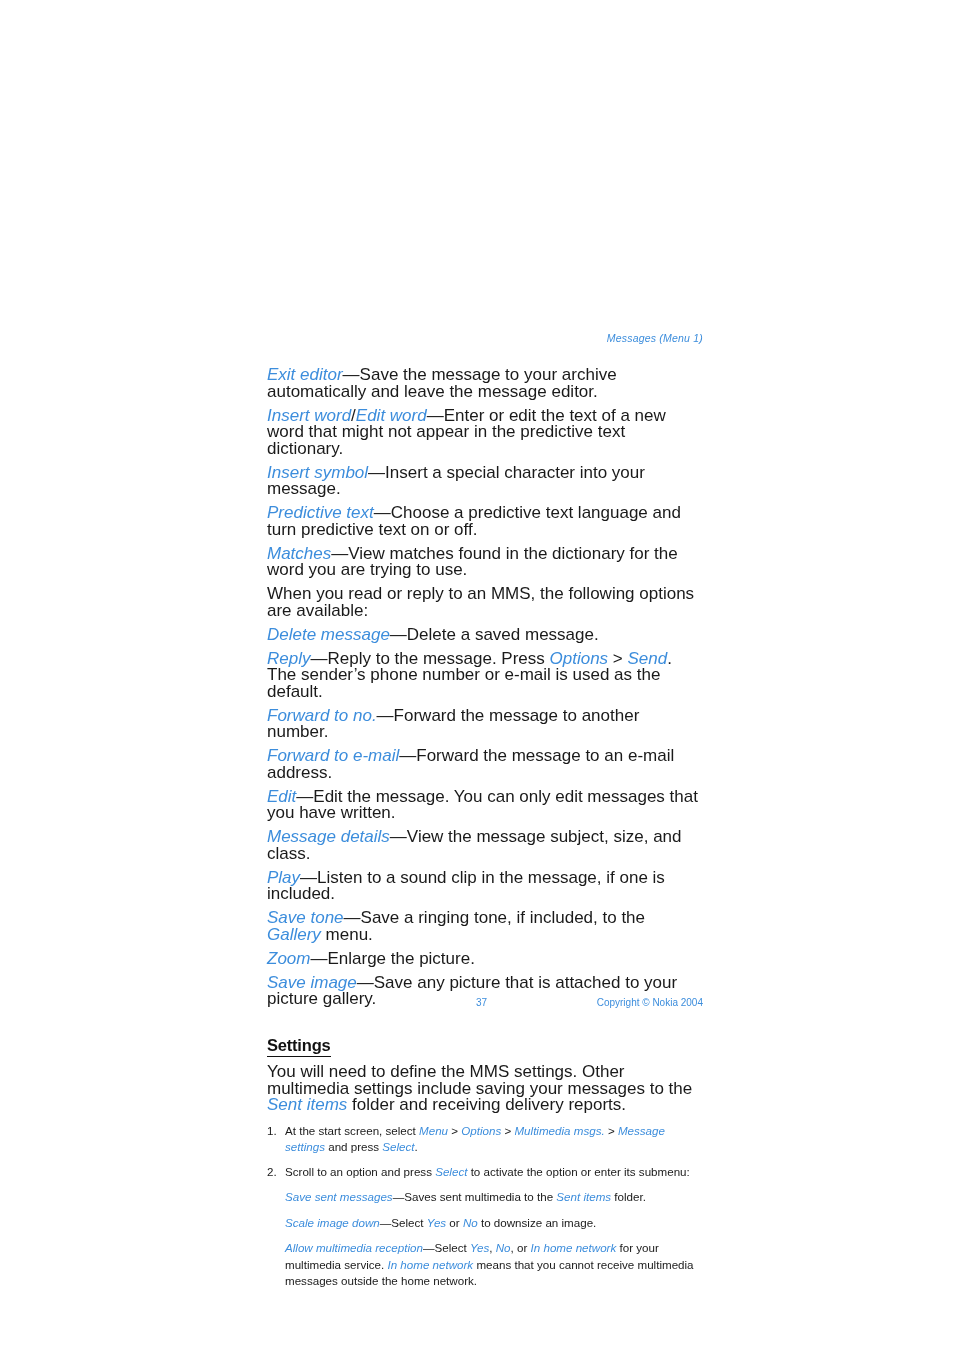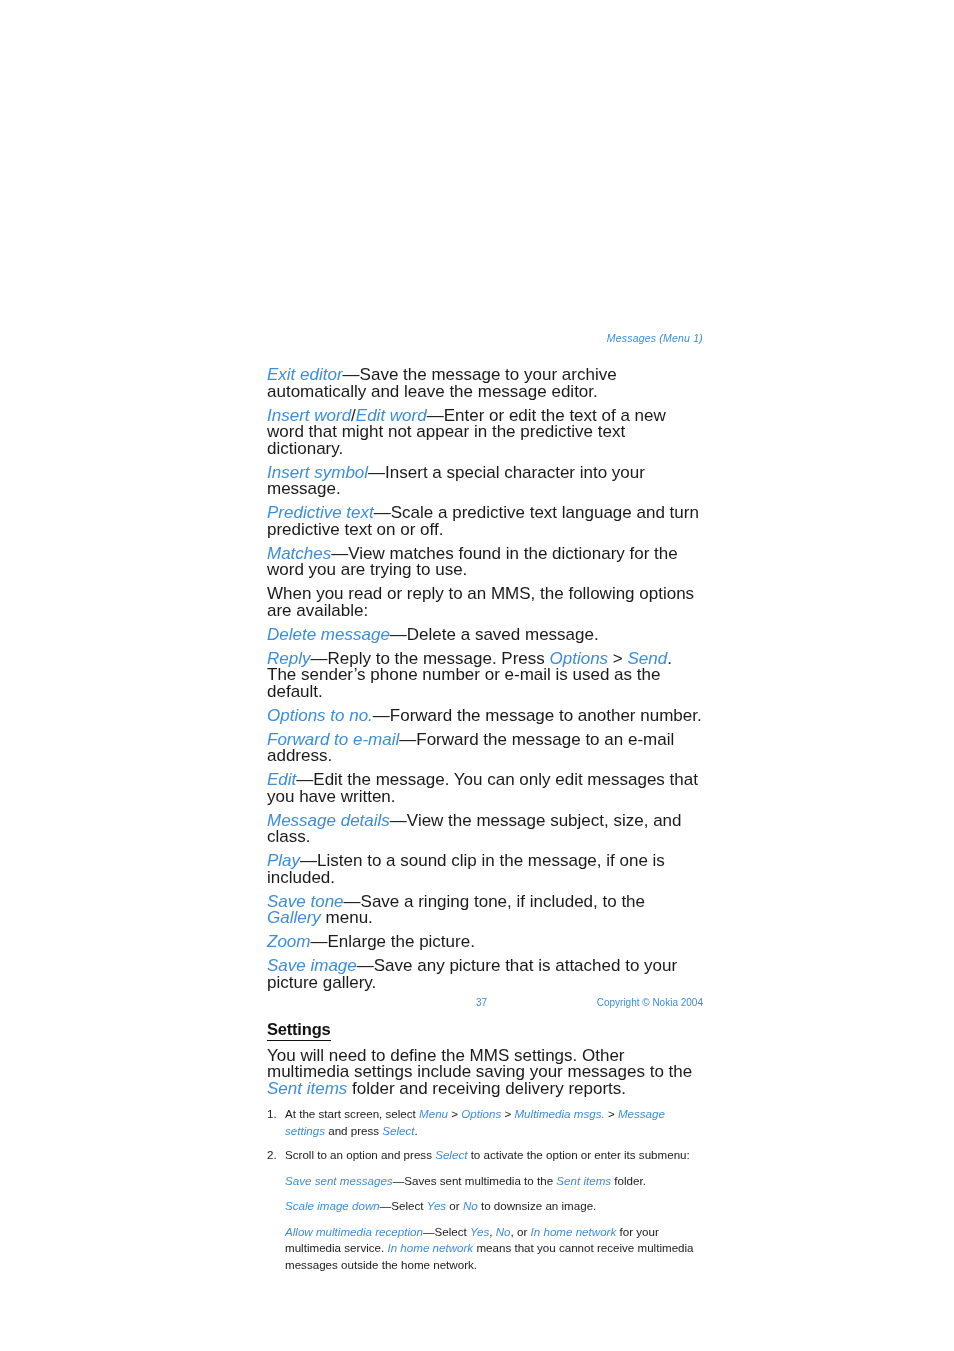--- a/index.html
+++ b/index.html
@@ -125,26 +125,26 @@
 <div class="page">
 
   <div class="content">
 
     <div class="running-head">Messages (Menu 1)</div>
 
     <div id="paras-host">
         <p class="para"><span class="term">Exit editor</span><span>—Save the message to your archive automatically and leave the message editor.</span></p>
         <p class="para"><span class="term">Insert word</span><span>/</span><span class="term">Edit word</span><span>—Enter or edit the text of a new word that might not appear in the predictive text dictionary.</span></p>
         <p class="para"><span class="term">Insert symbol</span><span>—Insert a special character into your message.</span></p>
-        <p class="para"><span class="term">Predictive text</span><span>—Scale a predictive text language and turn predictive text on or off.</span></p>
+        <p class="para"><span class="term">Predictive text</span><span>—Choose a predictive text language and turn predictive text on or off.</span></p>
         <p class="para"><span class="term">Matches</span><span>—View matches found in the dictionary for the word you are trying to use.</span></p>
         <p class="para"><span>When you read or reply to an MMS, the following options are available:</span></p>
         <p class="para"><span class="term">Delete message</span><span>—Delete a saved message.</span></p>
         <p class="para"><span class="term">Reply</span><span>—Reply to the message. Press </span><span class="term">Options</span><span> &gt; </span><span class="term">Send</span><span>. The sender’s phone number or e-mail is used as the default.</span></p>
-        <p class="para"><span class="term">Options to no.</span><span>—Forward the message to another number.</span></p>
+        <p class="para"><span class="term">Forward to no.</span><span>—Forward the message to another number.</span></p>
         <p class="para"><span class="term">Forward to e-mail</span><span>—Forward the message to an e-mail address.</span></p>
         <p class="para"><span class="term">Edit</span><span>—Edit the message. You can only edit messages that you have written.</span></p>
         <p class="para"><span class="term">Message details</span><span>—View the message subject, size, and class.</span></p>
         <p class="para"><span class="term">Play</span><span>—Listen to a sound clip in the message, if one is included.</span></p>
         <p class="para"><span class="term">Save tone</span><span>—Save a ringing tone, if included, to the </span><span class="term">Gallery</span><span> menu.</span></p>
         <p class="para"><span class="term">Zoom</span><span>—Enlarge the picture.</span></p>
         <p class="para"><span class="term">Save image</span><span>—Save any picture that is attached to your picture gallery.</span></p>
       </div>
 
     <div class="heading-wrap">

